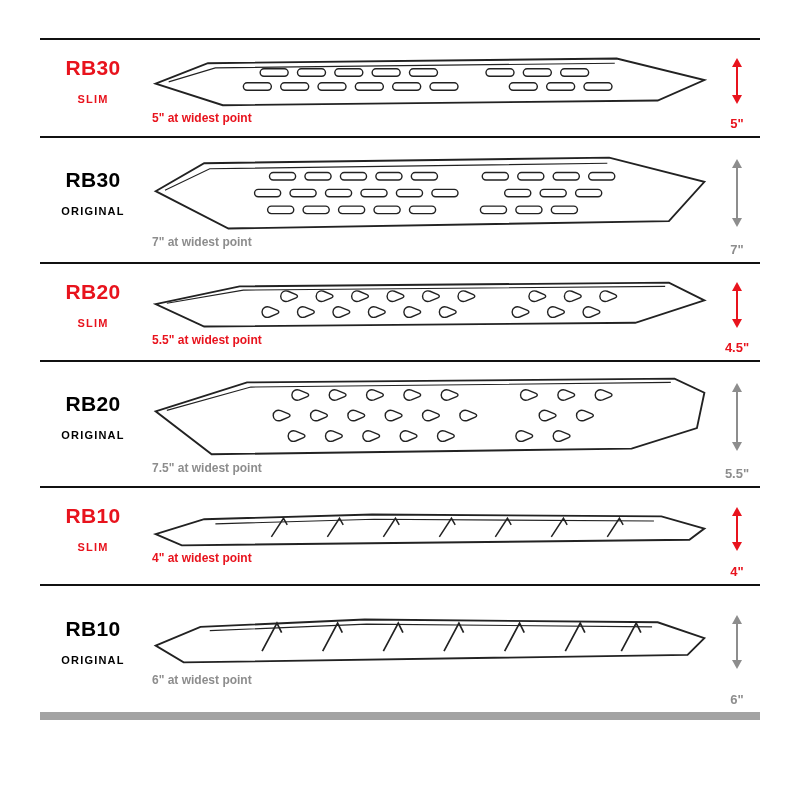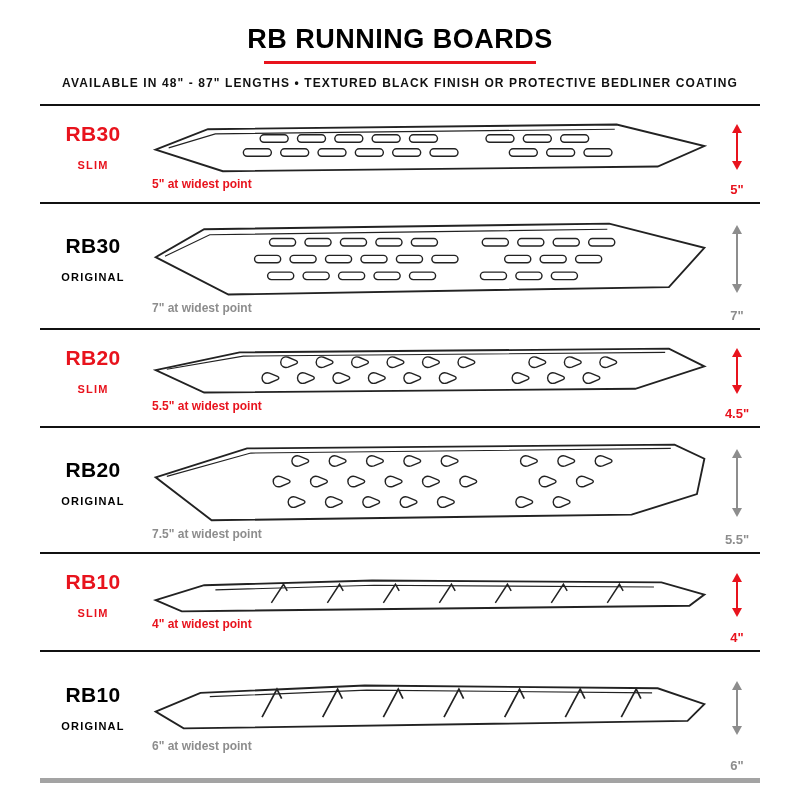--- a/index.html
+++ b/index.html
@@ -6,21 +6,21 @@
   body{width:800px;height:800px;overflow:hidden;font-family:"Liberation Sans",sans-serif;color:#111;}
   .page{box-sizing:border-box;width:800px;height:800px;padding:24px 40px 0 40px;}
 
   
   .header{text-align:center;}
   .title{font-size:27px;font-weight:800;letter-spacing:.5px;color:#000;}
   .title-underline{width:272px;height:3px;background:#e8131d;margin:6px auto 0 auto;}
   .subtitle{margin-top:12px;font-size:12px;font-weight:700;letter-spacing:1.1px;color:#111;white-space:nowrap;}
 
   
-  .rows{margin-top:14px;border-bottom:5px solid #a3a3a3;}
+  .rows{margin-top:14px;border-bottom:8px solid #a3a3a3;}
   .row{display:flex;align-items:center;border-top:2px solid #111;position:relative;}
   .r-slim{height:96px;}
   .r-orig{height:124px;}
   .r6{height:126px;}
 
   .label{width:106px;text-align:center;margin-bottom:14px;flex:0 0 auto;}
   .model{font-size:21px;font-weight:800;letter-spacing:.3px;line-height:1.05;}
   .variant{font-size:11px;font-weight:700;letter-spacing:1.2px;margin-top:13px;}
   .slim .label{color:#e8131d;}
   .orig .label{color:#000;}
@@ -40,25 +40,20 @@
   .orig .measure{color:#8d8d8d;}
   .hval{position:absolute;bottom:5px;left:0;right:0;text-align:center;font-size:13px;font-weight:700;}
   .arrow-line{stroke:currentColor;stroke-width:2;}
   .arrow-head{fill:currentColor;}
 </style>
 </head>
 <body>
 
 <div class="page">
 
-  <div class="header">
-    <div class="title">RB RUNNING BOARDS</div>
-    <div class="title-underline"></div>
-    <div class="subtitle">AVAILABLE IN 48" - 87" LENGTHS   •   TEXTURED BLACK FINISH OR PROTECTIVE BEDLINER COATING</div>
-  </div>
 
   <div class="rows">
 
     <section class="row r-slim slim">
       <div class="label">
         <div class="model">RB30</div>
         <div class="variant">SLIM</div>
       </div>
       <div class="art">
         <svg viewBox="0 0 600 62">

